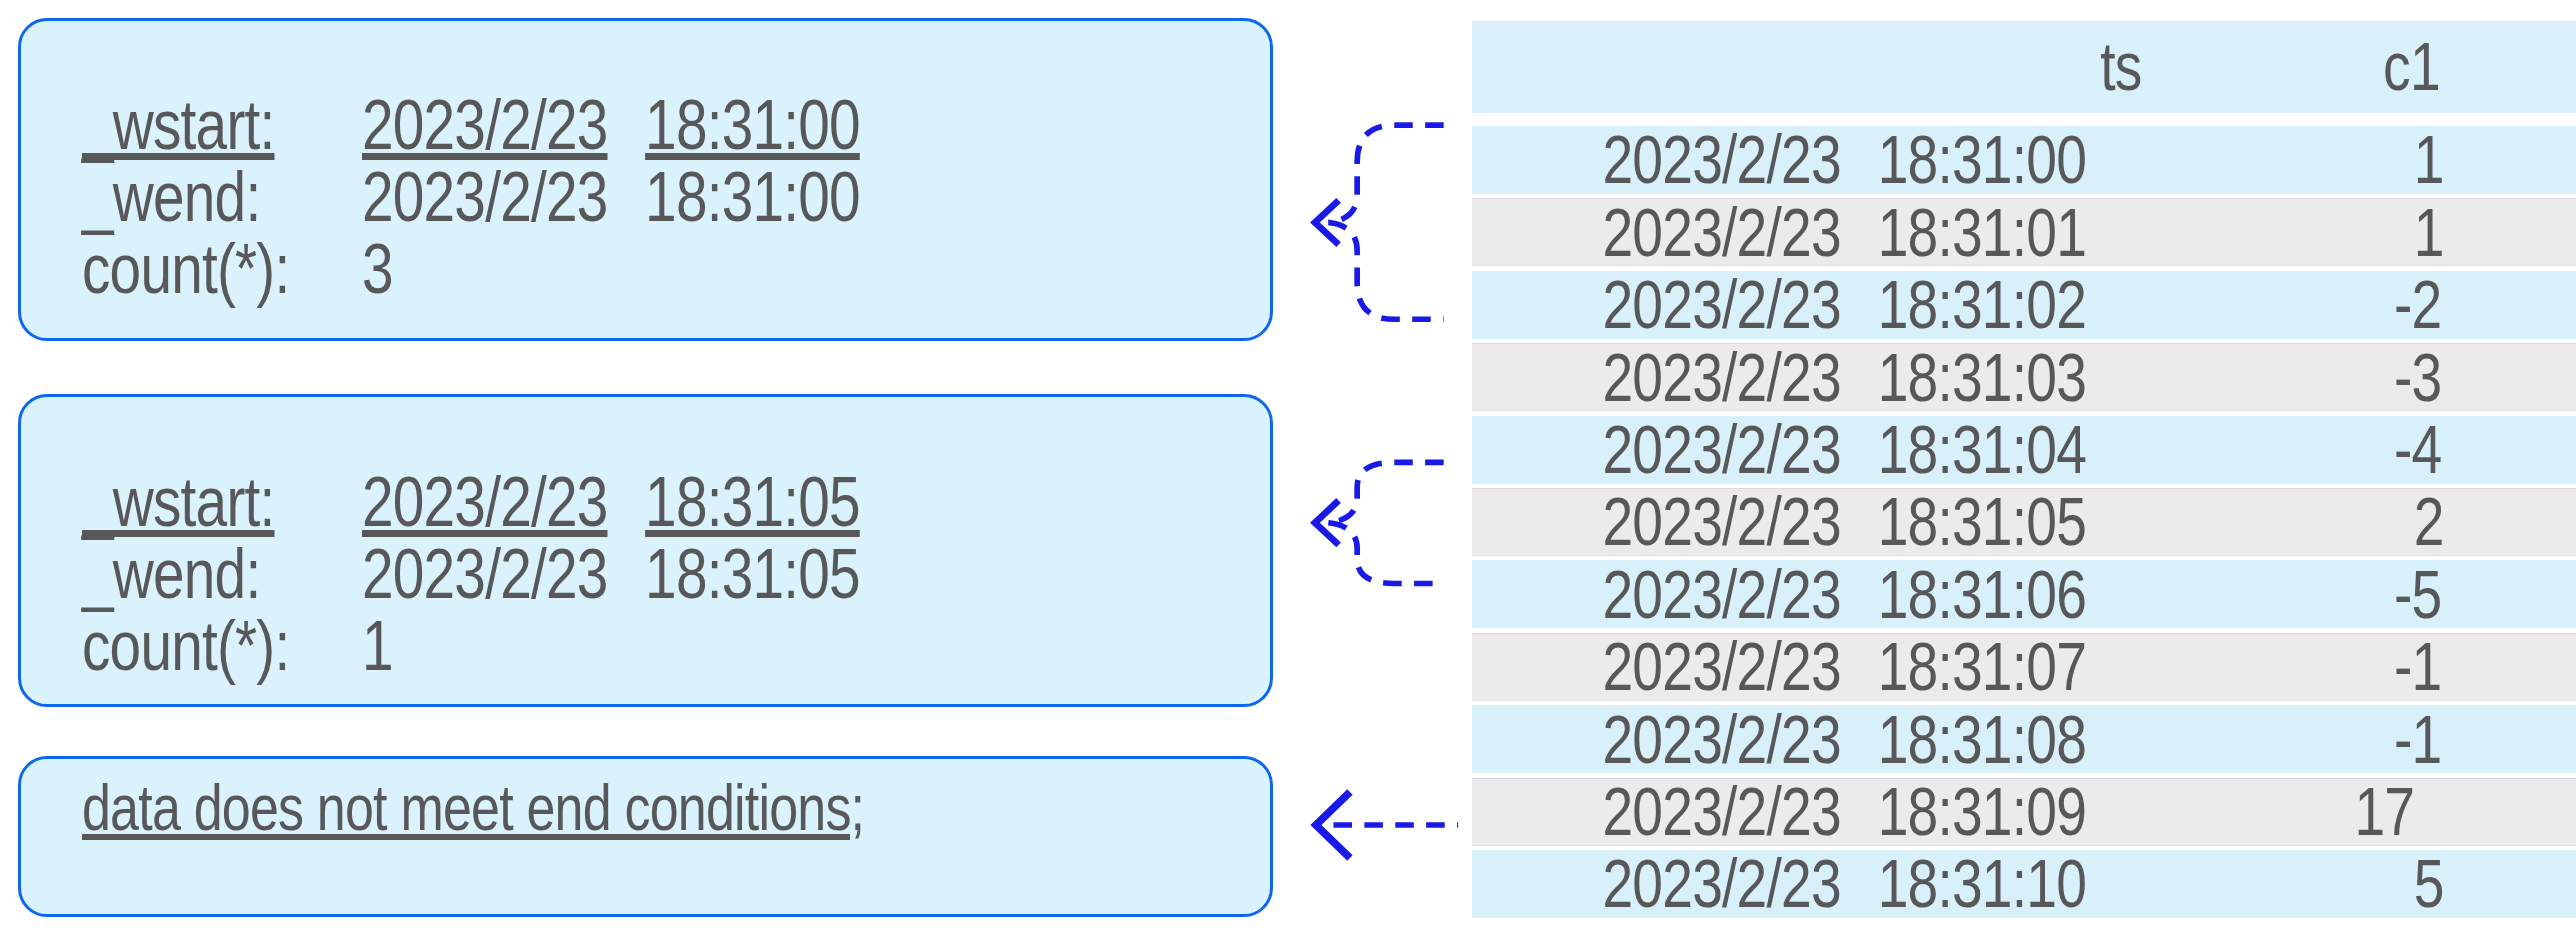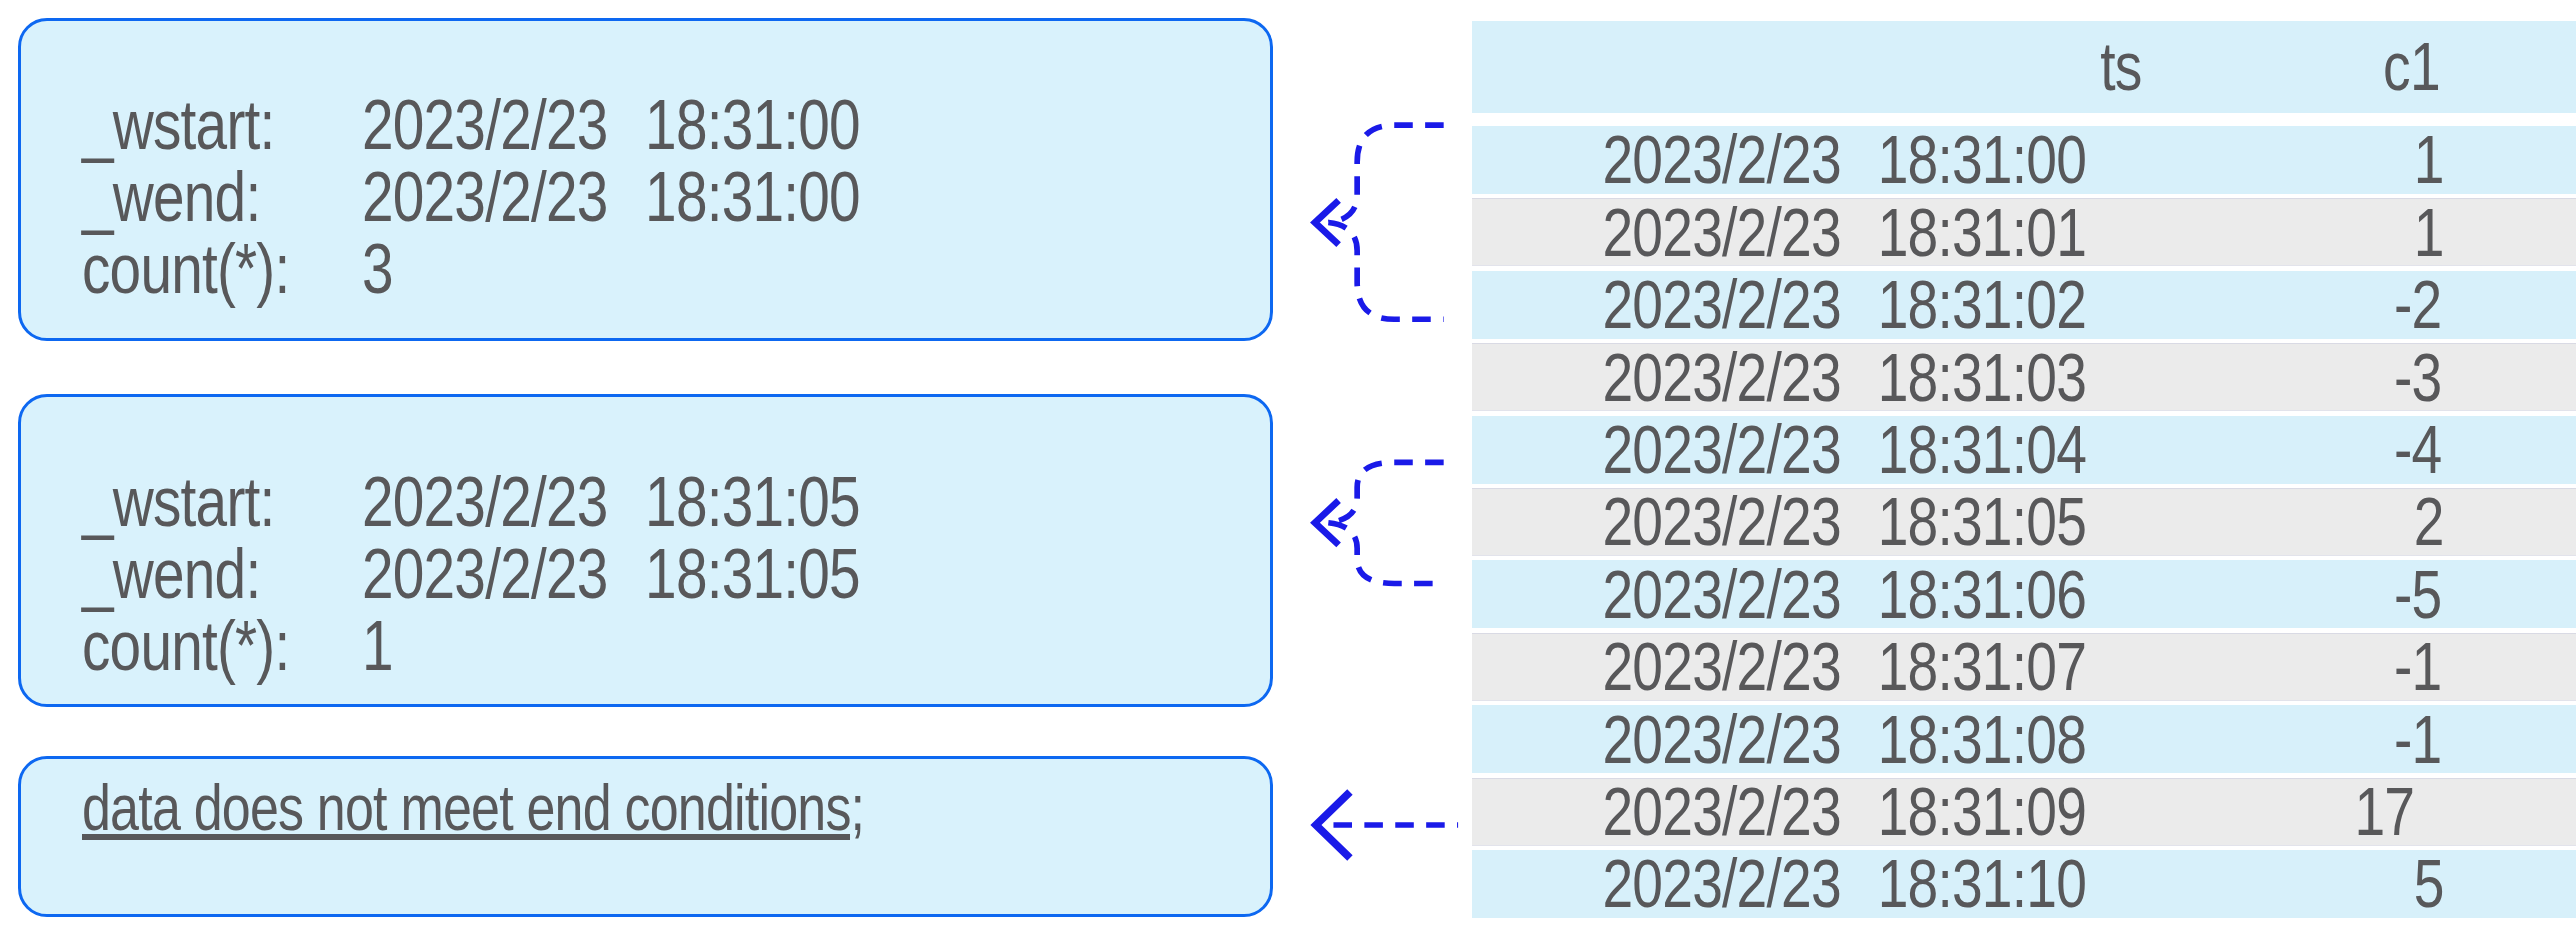--- a/index.html
+++ b/index.html
@@ -39,21 +39,21 @@
   .box-3 { top: 756px; height: 155px; text-decoration: underline; }
 
   .box-line {
     display: flex;
     align-items: center;
     height: 72px;
     padding-left: 61px;
     font-size: 71px;
     white-space: nowrap;
   }
-  .box-1 .box-line:first-child, .box-2 .box-line:first-child { margin-top: 68px; }
+  .box-1 .box-line:first-child, .box-2 .box-line:first-child { margin-top: 68px; text-decoration: underline; }
 
   .cx {
     display: inline-flex;
     align-items: baseline;
     transform: scaleX(0.8);
     transform-origin: left center;
     letter-spacing: -1px;
   }
   .cx-center { transform-origin: center; }
 

